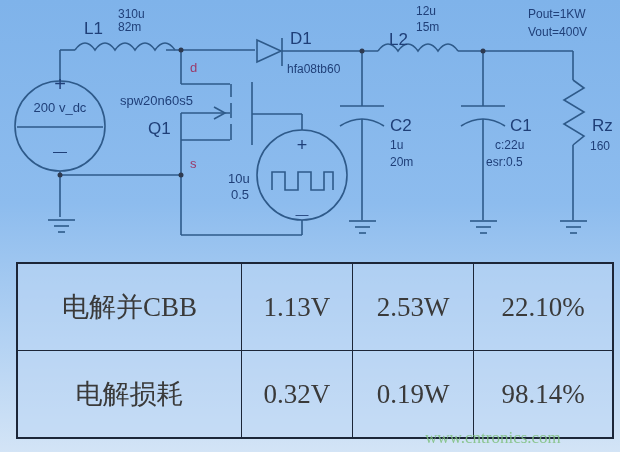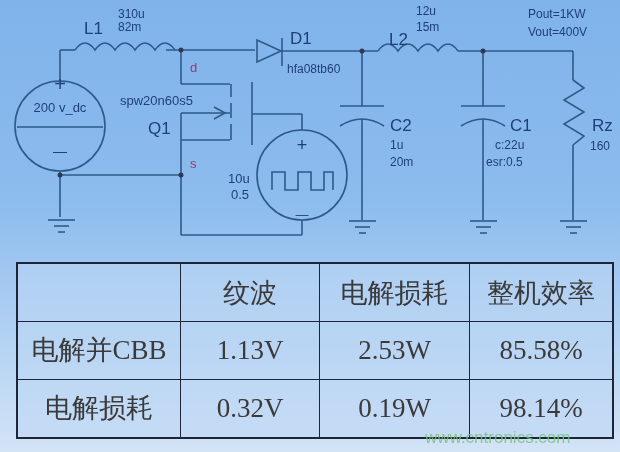--- a/index.html
+++ b/index.html
@@ -6,21 +6,21 @@
   body{width:620px;height:452px;overflow:hidden;position:relative;
     background:linear-gradient(180deg,#7fb3ea 0%,#8dbcee 45%,#b3d2f3 75%,#d3e4f6 100%);
     font-family:"Liberation Sans",sans-serif;}
   svg.schem{position:absolute;left:0;top:0;}
   .lbl{font-family:"Liberation Sans",sans-serif;fill:#1f3f78;}
   .net{fill:#9a3a6a;font-size:13px;}
   table.res{position:absolute;left:16px;top:262px;width:598px;height:177px;border-collapse:collapse;
     border:2px solid #1c2638;background:rgba(190,215,244,0.55);}
   table.res td{border:1.5px solid #1c2638;text-align:center;font-family:"Liberation Serif","DejaVu Serif",serif;
     font-size:27px;color:#3a3a3a;padding:0;height:44px;}
-  .wm{position:absolute;left:425px;top:428px;font-size:17px;color:#7fc07f;opacity:.85;font-family:Liberation Sans, sans-serif;}
+  .wm{position:absolute;left:425px;top:428px;font-size:17px;color:#7fc07f;opacity:.85;font-family:Liberation Serif, serif;}
 </style>
 </head>
 <body>
 
 <svg class="schem" width="620" height="260">
   <g stroke="#2e5a8a" stroke-width="1.6" fill="none">
 
     <circle cx="60" cy="126" r="45"></circle>
     <line x1="17" y1="127" x2="103" y2="127"></line>
     <line x1="60" y1="81" x2="60" y2="50"></line>
@@ -118,31 +118,25 @@
   <text class="lbl" x="495" y="149" font-size="12">c:22u</text>
   <text class="lbl" x="486" y="166" font-size="12">esr:0.5</text>
   <text class="lbl" x="592" y="131" font-size="17">Rz</text>
   <text class="lbl" x="590" y="150" font-size="12">160</text>
   <text class="lbl" x="528" y="18" font-size="12">Pout=1KW</text>
   <text class="lbl" x="528" y="36" font-size="12">Vout=400V</text>
 </svg>
 
 <table class="res">
   <tbody>
-      <tr>
-    <td style="width:162px"></td>
-    <td style="width:138px">纹波</td>
-    <td style="width:149px">电解损耗</td>
-    <td>整机效率</td>
-  </tr>
   <tr>
     <td>电解并CBB</td>
     <td>1.13V</td>
     <td>2.53W</td>
-    <td>85.58%</td>
+    <td>22.10%</td>
   </tr>
   <tr>
     <td>电解损耗</td>
     <td>0.32V</td>
     <td>0.19W</td>
     <td>98.14%</td>
   </tr>
 </tbody>
   </table>
 

